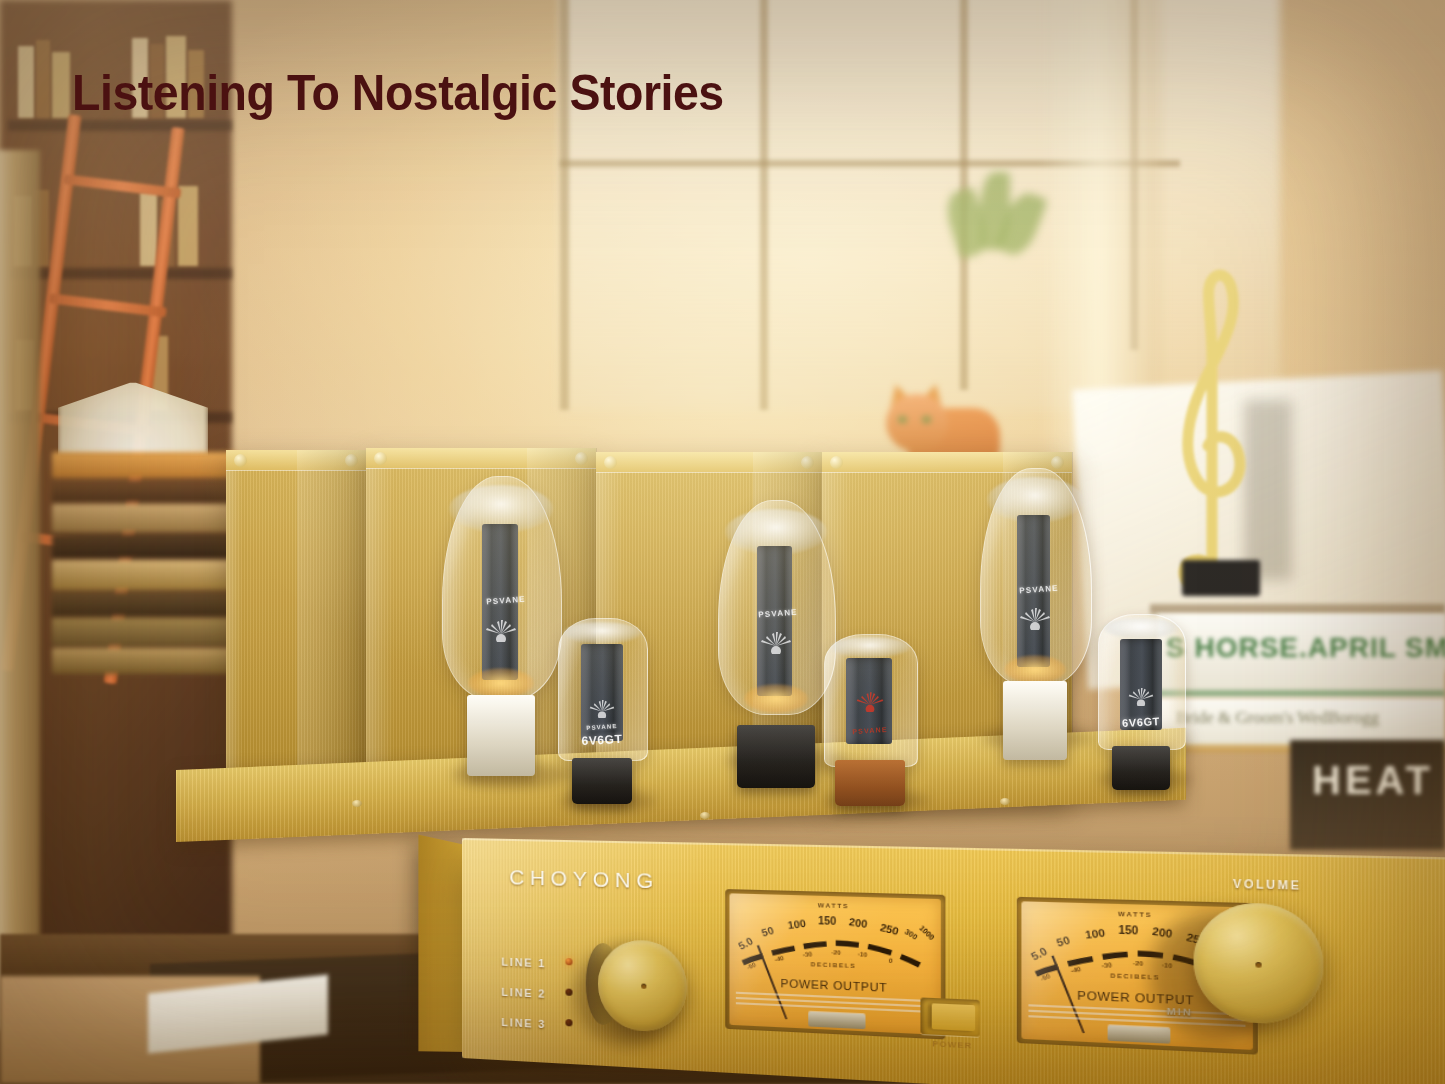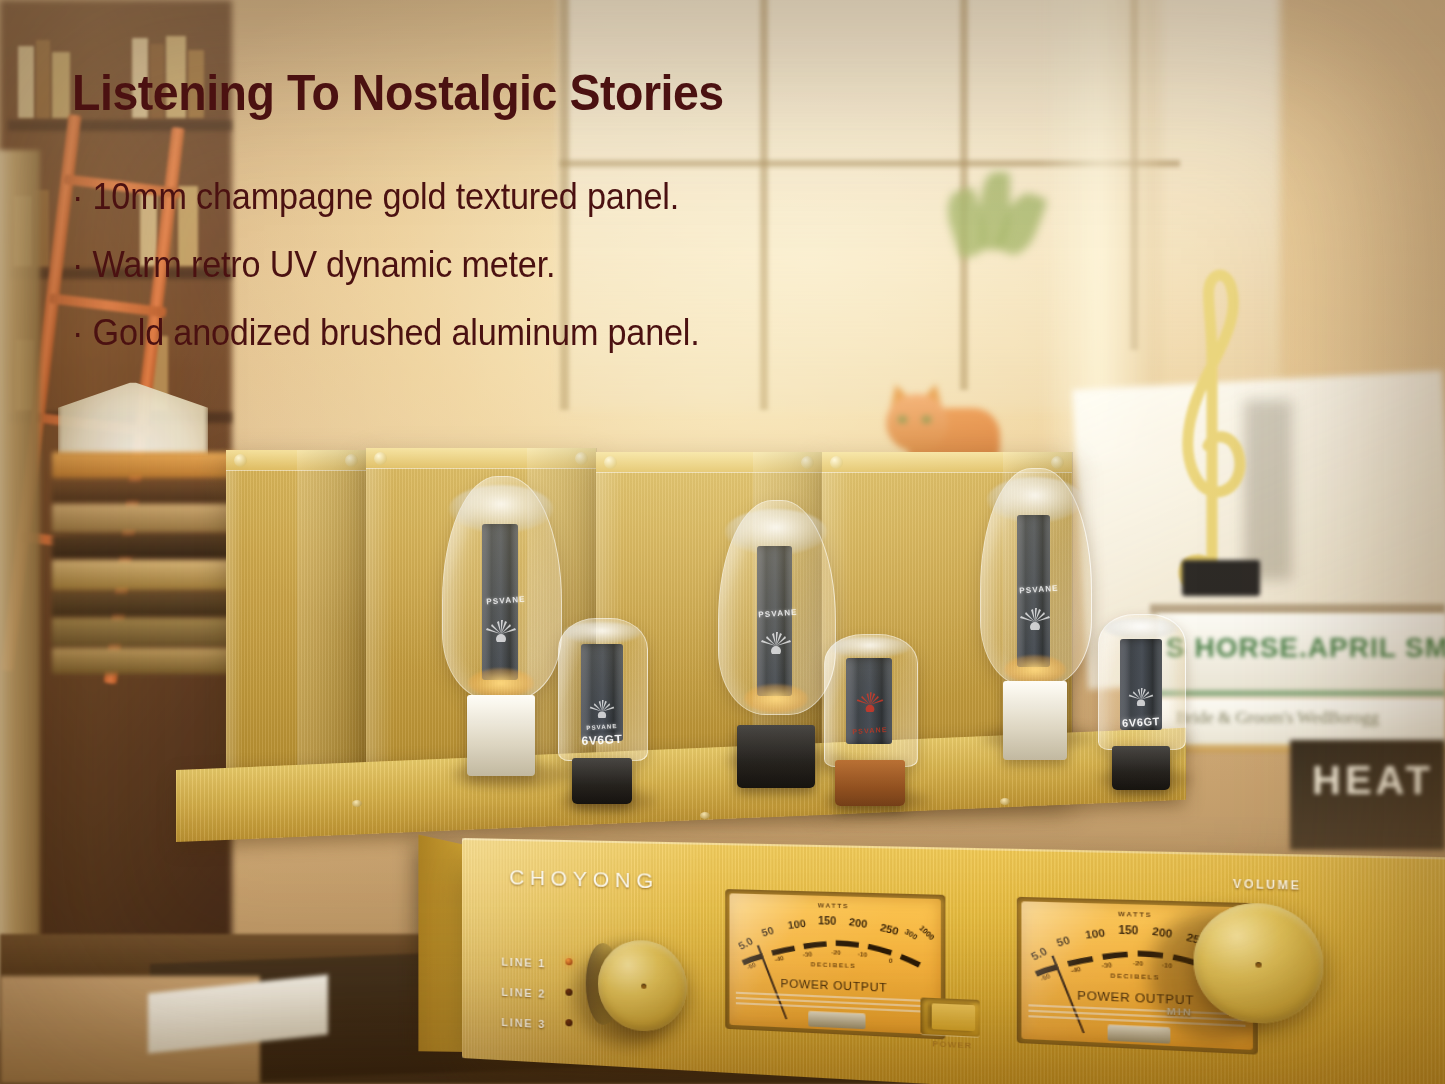--- a/index.html
+++ b/index.html
@@ -773,19 +773,14 @@
         <div class="rim" style="left:-16px;width:40px;"></div>
         <div class="dot" style="left:50px;top:52px;"></div>
       </div>
     </div>
   </div>
 
   <div class="warmveil"></div>
   <div class="vignette"></div>
 
   <div class="headline">Listening To Nostalgic Stories</div>
-  <div class="bullets">
-    <div class="bullet">· 10mm champagne gold textured panel.</div>
-    <div class="bullet">· Warm retro UV dynamic meter.</div>
-    <div class="bullet">· Gold anodized brushed aluminum panel.</div>
-  </div>
 
 </div>
 
 </body></html>

